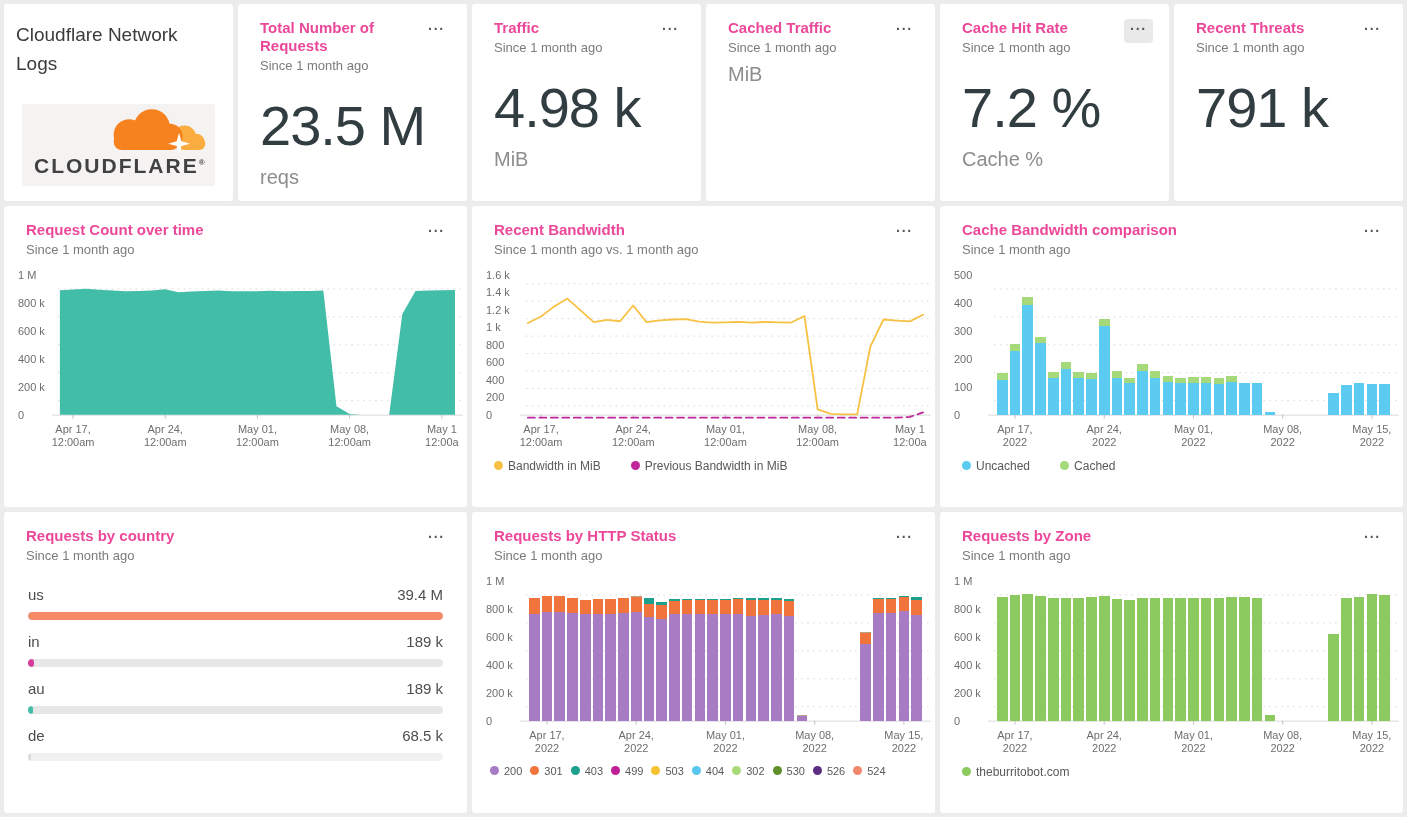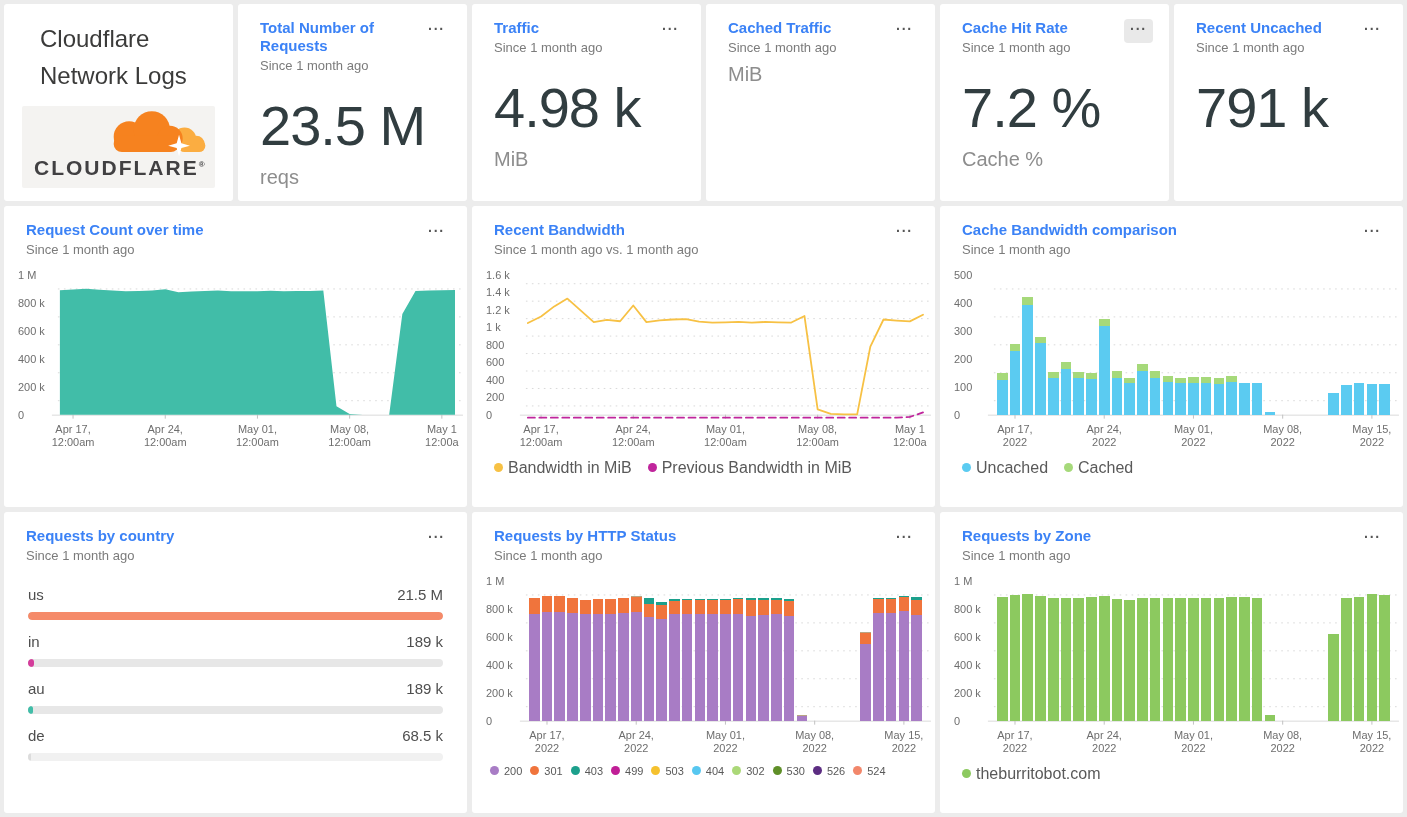--- a/index.html
+++ b/index.html
@@ -2,35 +2,35 @@
 <html><head>
 <meta charset="utf-8">
 <style>
   html,body{margin:0;padding:0;background:#E7E7E7;font-family:"Liberation Sans","DejaVu Sans",sans-serif;}
   .dash{width:1407px;height:817px;box-sizing:border-box;background:#ECECEC;padding:4px;
         display:grid;grid-template-columns:repeat(6,1fr);grid-template-rows:197px 301px 301px;gap:5px;}
   .card{background:#fff;border-radius:3px;overflow:hidden;position:relative;box-sizing:border-box;}
   .span2{grid-column:span 2;}
   .card-head{display:flex;align-items:flex-start;padding:15px 16px 0 22px;}
   .t-wrap{min-width:0;}
-  .title{font-size:15px;font-weight:700;color:#3b82f6;line-height:1.2;}
+  .title{font-size:15px;font-weight:700;color:#ec4899;line-height:1.2;}
   .subtitle{font-size:13px;color:#7B7B7B;margin-top:3px;}
   .menu-btn{margin-left:auto;border:none;background:none;color:#565656;font-size:14px;font-weight:700;
             letter-spacing:1px;line-height:10px;padding:5px 6px 9px;border-radius:4px;cursor:pointer;}
   .menu-btn.hl{background:#E9E9E9;}
   .stat-value{font-size:56px;color:#313D40;padding:20px 20px 0 22px;letter-spacing:-1px;white-space:nowrap;}
   .stat-unit{font-size:20px;color:#8D8D8D;padding:8px 20px 0 22px;}
-  .header-title{font-size:24px;color:#3B3B3A;line-height:1.55;padding:16px 20px 0 36px;}
-  .logo-box{margin:12px 18px 0 18px;height:82px;background:#F4F3F1;position:relative;border-radius:2px;}
+  .header-title{font-size:19px;color:#3B3B3A;line-height:1.55;padding:16px 20px 0 12px;}
+  .logo-box{margin:25px 18px 0 18px;height:82px;background:#F4F3F1;position:relative;border-radius:2px;}
   .logo-cloud{position:absolute;top:3px;right:6px;}
   .logo-text{position:absolute;left:12px;bottom:8px;font-size:21px;font-weight:700;letter-spacing:2px;color:#414042;}
   .logo-text sup{font-size:8px;letter-spacing:0;}
   .chart-wrap{margin-top:6px;}
   .chart-wrap svg{display:block;width:100%;height:auto;}
-  .legend{display:flex;gap:16px;align-items:center;padding:4px 22px 0;font-size:16px;color:#595959;white-space:nowrap;}
+  .legend{display:flex;gap:30px;align-items:center;padding:4px 22px 0;font-size:12px;color:#595959;white-space:nowrap;}
   .legend.tight{gap:8px;font-size:11px;padding-left:18px;}
   .legend .item{display:flex;align-items:center;}
   .legend .dot{width:9px;height:9px;border-radius:50%;display:inline-block;margin-right:5px;flex:none;}
   .c-rows{padding:10px 0 0 0;}
   .c-row{padding:13px 24px 0;}
   .c-line{display:flex;justify-content:space-between;font-size:15px;color:#4E4E4E;gap:16px;}
   .c-track{margin-top:9px;height:8px;border-radius:4px;background:#E7E7E7;position:relative;overflow:hidden;}
   .c-fill{position:absolute;left:0;top:0;height:100%;border-radius:4px;min-width:3px;}
 </style>
 </head>
@@ -100,21 +100,21 @@
       </div>
       <button class="menu-btn hl">···</button>
     </div>
     <div class="stat-value">7.2 %</div>
     <div class="stat-unit">Cache %</div>
   </div>
 
   <div class="card">
     <div class="card-head">
       <div class="t-wrap">
-        <div class="title">Recent Uncached</div>
+        <div class="title">Recent Threats</div>
         <div class="subtitle">Since 1 month ago</div>
       </div>
       <button class="menu-btn">···</button>
     </div>
     <div class="stat-value">791 k</div>
   </div>
 
   <div class="card span2">
     <div class="card-head">
       <div class="t-wrap">
@@ -318,21 +318,21 @@
       <div class="t-wrap">
         <div class="title">Requests by country</div>
         <div class="subtitle">Since 1 month ago</div>
       </div>
       <button class="menu-btn">···</button>
     </div>
     <div class="c-rows">
         <div class="c-row">
           <div class="c-line">
             <span>us</span>
-            <span>21.5 M</span>
+            <span>39.4 M</span>
           </div>
           <div class="c-track" style="background: rgb(231, 231, 231);">
             <div class="c-fill" style="width: 100%; background: rgb(245, 138, 105);"></div>
           </div>
         </div>
         <div class="c-row">
           <div class="c-line">
             <span>in</span>
             <span>189 k</span>
           </div>

